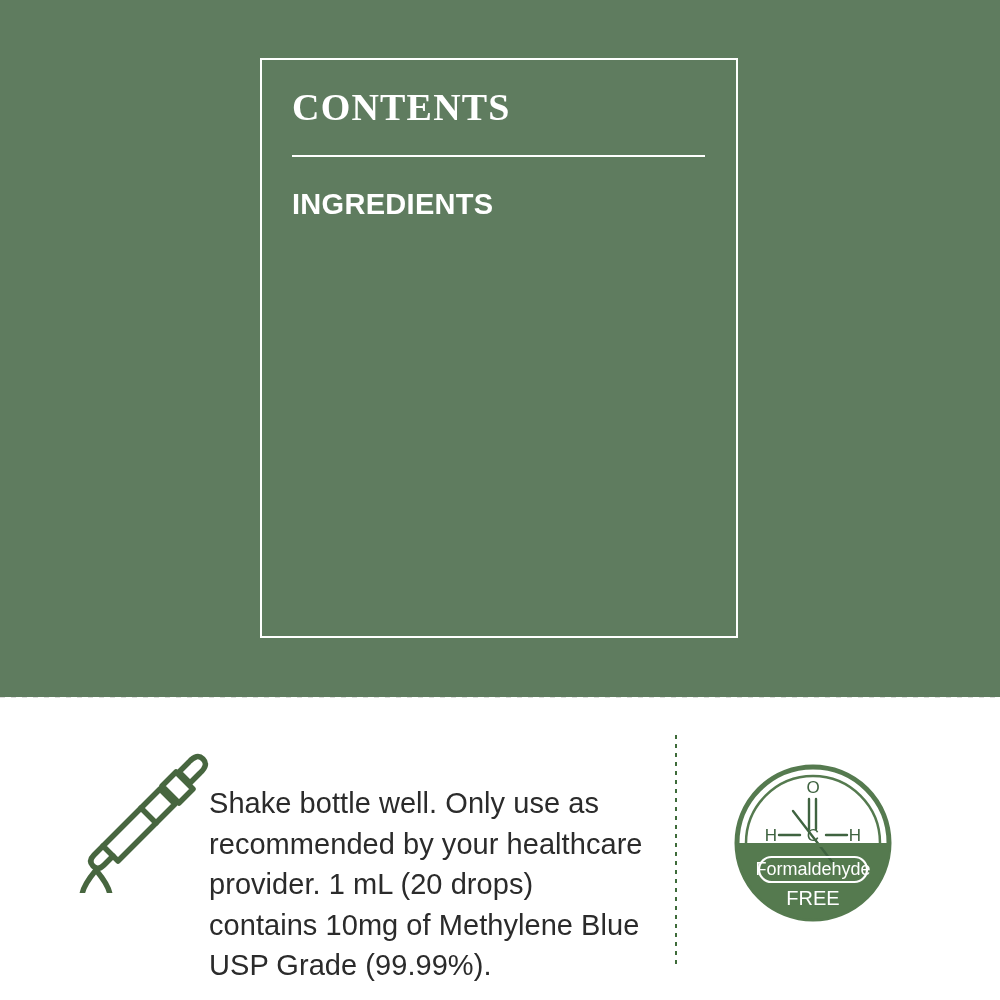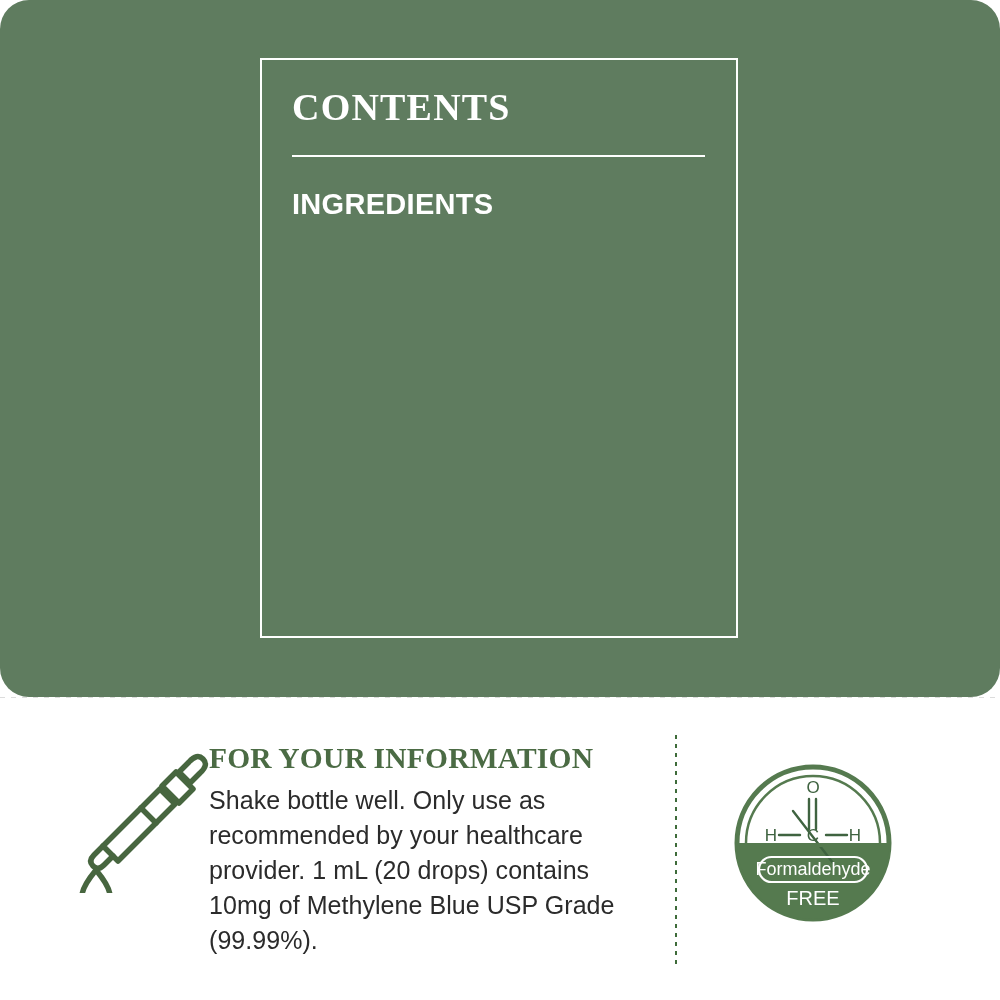--- a/index.html
+++ b/index.html
@@ -20,21 +20,20 @@
   }
 
   
   .contents-panel {
     position: absolute;
     left: 0;
     top: 0;
     width: 1000px;
     height: 697px;
     background: #5F7C5F;
-    border-radius: 29px;
   }
 
   .contents-frame {
     position: absolute;
     left: 260px;
     top: 58px;
     width: 478px;
     height: 580px;
     border: 2px solid #ffffff;
   }
@@ -134,21 +133,21 @@
     line-height: 1;
   }
 
   .info-body {
     position: absolute;
     left: 209px;
     top: 783px;
     width: 440px;
     font-family: "Liberation Sans", sans-serif;
     font-weight: 400;
-    font-size: 25px;
+    font-size: 29px;
     line-height: 1.40;
     color: #2B2B2B;
     letter-spacing: 0.05px;
   }
 
   
   .vertical-divider {
     position: absolute;
     left: 675px;
     top: 735px;
@@ -201,21 +200,20 @@
 
         <path d="M75 60 l15 15"></path>
 
         <path d="M37 98 l-9 9 q-6 6 -1 11 q5 5 11 -1 l9 -9"></path>
 
         <path d="M30 122 q-14 17 -14 26 a14 14 0 0 0 28 0 q0 -9 -14 -26 z"></path>
       </g>
     </svg>
   </div>
 
-  <h3 class="info-heading">FOR YOUR INFORMATION</h3>
 
   <p class="info-body">Shake bottle well. Only use as recommended by your healthcare provider. 1 mL (20 drops) contains 10mg of Methylene Blue USP Grade (99.99%).</p>
 
   <div class="vertical-divider"></div>
 
   <div class="badge">
     <svg viewBox="0 0 160 160" width="160" height="160" aria-hidden="true">
       <defs>
         <clipPath id="bottomHalf">
           <rect x="0" y="80" width="160" height="80"></rect>

